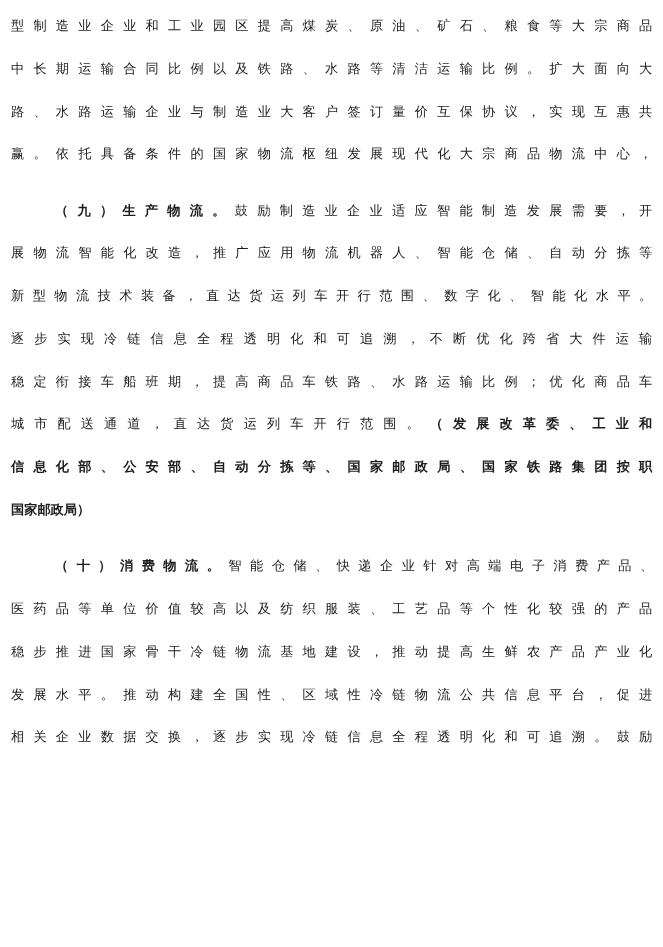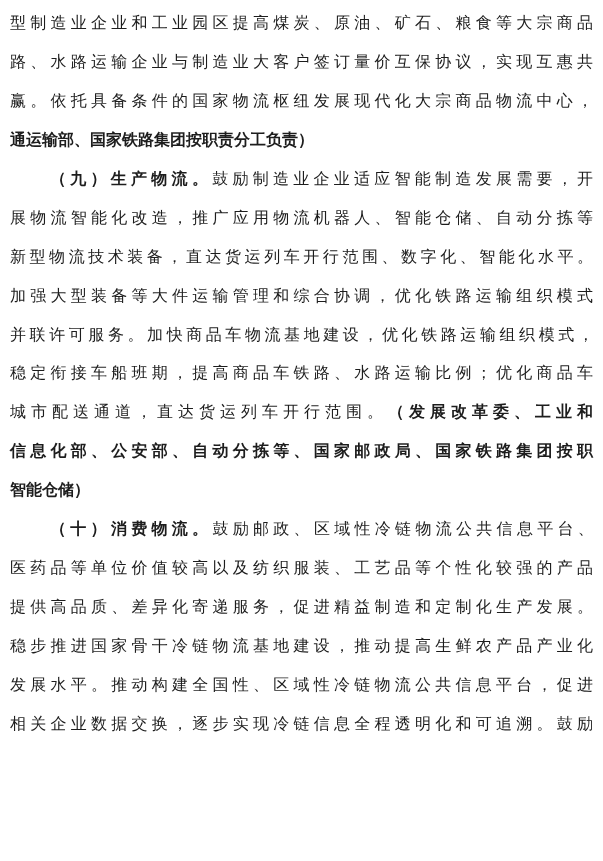--- a/index.html
+++ b/index.html
@@ -19,64 +19,63 @@
     height: 861px;
     background: #ffffff;
     box-sizing: border-box;
   }
   .doc-body {
     padding: 4px 10px 0 10px;
   }
   .line {
     height: 38.95px;
     line-height: 38.95px;
-    font-size: 16px;
+    font-size: 12px;
     white-space: nowrap;
     text-align: left;
     letter-spacing: 0;
   }
   
   .line.just {
     white-space: normal;
     text-align: justify;
     text-align-last: justify;
     text-justify: inter-character;
   }
   
   .line.indent {
     padding-left: 40px;
+    margin-top: 12px;
   }
   
   .line.tight {
     letter-spacing: -0.8px;
   }
   .run-r { font-weight: 400; }
   
   .run-h { font-weight: 700; }
   
   .run-k { font-weight: 700; }
 </style>
 </head>
 <body style="color: rgb(29, 29, 29); background: rgb(255, 255, 255);">
 
 <div class="doc-page">
   <div class="doc-body" id="doc-body">
       <div class="line just"><span class="run-r">型制造业企业和工业园区提高煤炭、原油、矿石、粮食等大宗商品</span></div>
+      <div class="line just"><span class="run-r">中长期运输合同比例以及铁路、水路等清洁运输比例。扩大面向大</span></div>
       <div class="line just"><span class="run-r">路、水路运输企业与制造业大客户签订量价互保协议，实现互惠共</span></div>
       <div class="line just"><span class="run-r">赢。依托具备条件的国家物流枢纽发展现代化大宗商品物流中心，</span></div>
-      <div class="line"><span class="run-k">通运输部、国家铁路集团按职责分工负责）</span></div>
       <div class="line just indent"><span class="run-h">（九）生产物流。</span><span class="run-r">鼓励制造业企业适应智能制造发展需要，开</span></div>
       <div class="line just"><span class="run-r">展物流智能化改造，推广应用物流机器人、智能仓储、自动分拣等</span></div>
       <div class="line just"><span class="run-r">新型物流技术装备，直达货运列车开行范围、数字化、智能化水平。</span></div>
-      <div class="line just"><span class="run-r">加强大型装备等大件运输管理和综合协调，优化铁路运输组织模式</span></div>
-      <div class="line just tight"><span class="run-r">并联许可服务。加快商品车物流基地建设，优化铁路运输组织模式，</span></div>
+      <div class="line just"><span class="run-r">逐步实现冷链信息全程透明化和可追溯，不断优化跨省大件运输</span></div>
       <div class="line just"><span class="run-r">稳定衔接车船班期，提高商品车铁路、水路运输比例；优化商品车</span></div>
       <div class="line just"><span class="run-r">城市配送通道，直达货运列车开行范围。</span><span class="run-k">（发展改革委、工业和</span></div>
       <div class="line just"><span class="run-k">信息化部、公安部、自动分拣等、国家邮政局、国家铁路集团按职</span></div>
-      <div class="line"><span class="run-k">智能仓储）</span></div>
-      <div class="line just indent tight"><span class="run-h">（十）消费物流。</span><span class="run-r">鼓励邮政、区域性冷链物流公共信息平台、</span></div>
+      <div class="line"><span class="run-k">国家邮政局）</span></div>
+      <div class="line just indent tight"><span class="run-h">（十）消费物流。</span><span class="run-r">智能仓储、快递企业针对高端电子消费产品、</span></div>
       <div class="line just"><span class="run-r">医药品等单位价值较高以及纺织服装、工艺品等个性化较强的产品</span></div>
-      <div class="line just"><span class="run-r">提供高品质、差异化寄递服务，促进精益制造和定制化生产发展。</span></div>
       <div class="line just"><span class="run-r">稳步推进国家骨干冷链物流基地建设，推动提高生鲜农产品产业化</span></div>
       <div class="line just"><span class="run-r">发展水平。推动构建全国性、区域性冷链物流公共信息平台，促进</span></div>
       <div class="line just"><span class="run-r">相关企业数据交换，逐步实现冷链信息全程透明化和可追溯。鼓励</span></div>
     </div>
 </div>
 
 </body></html>

